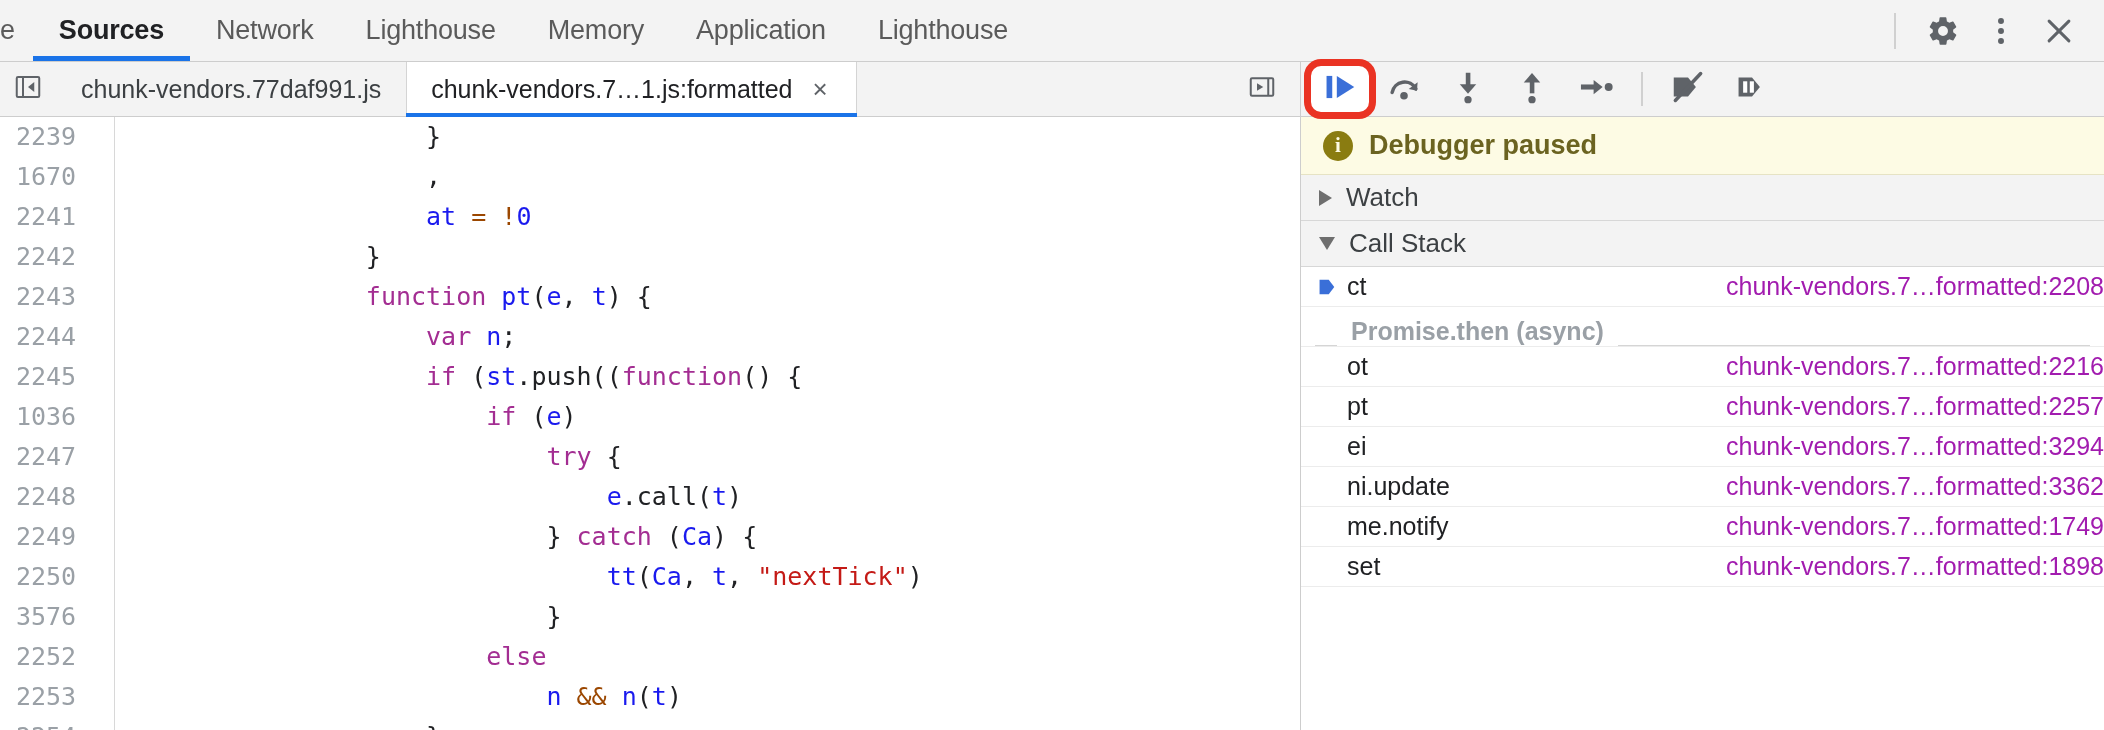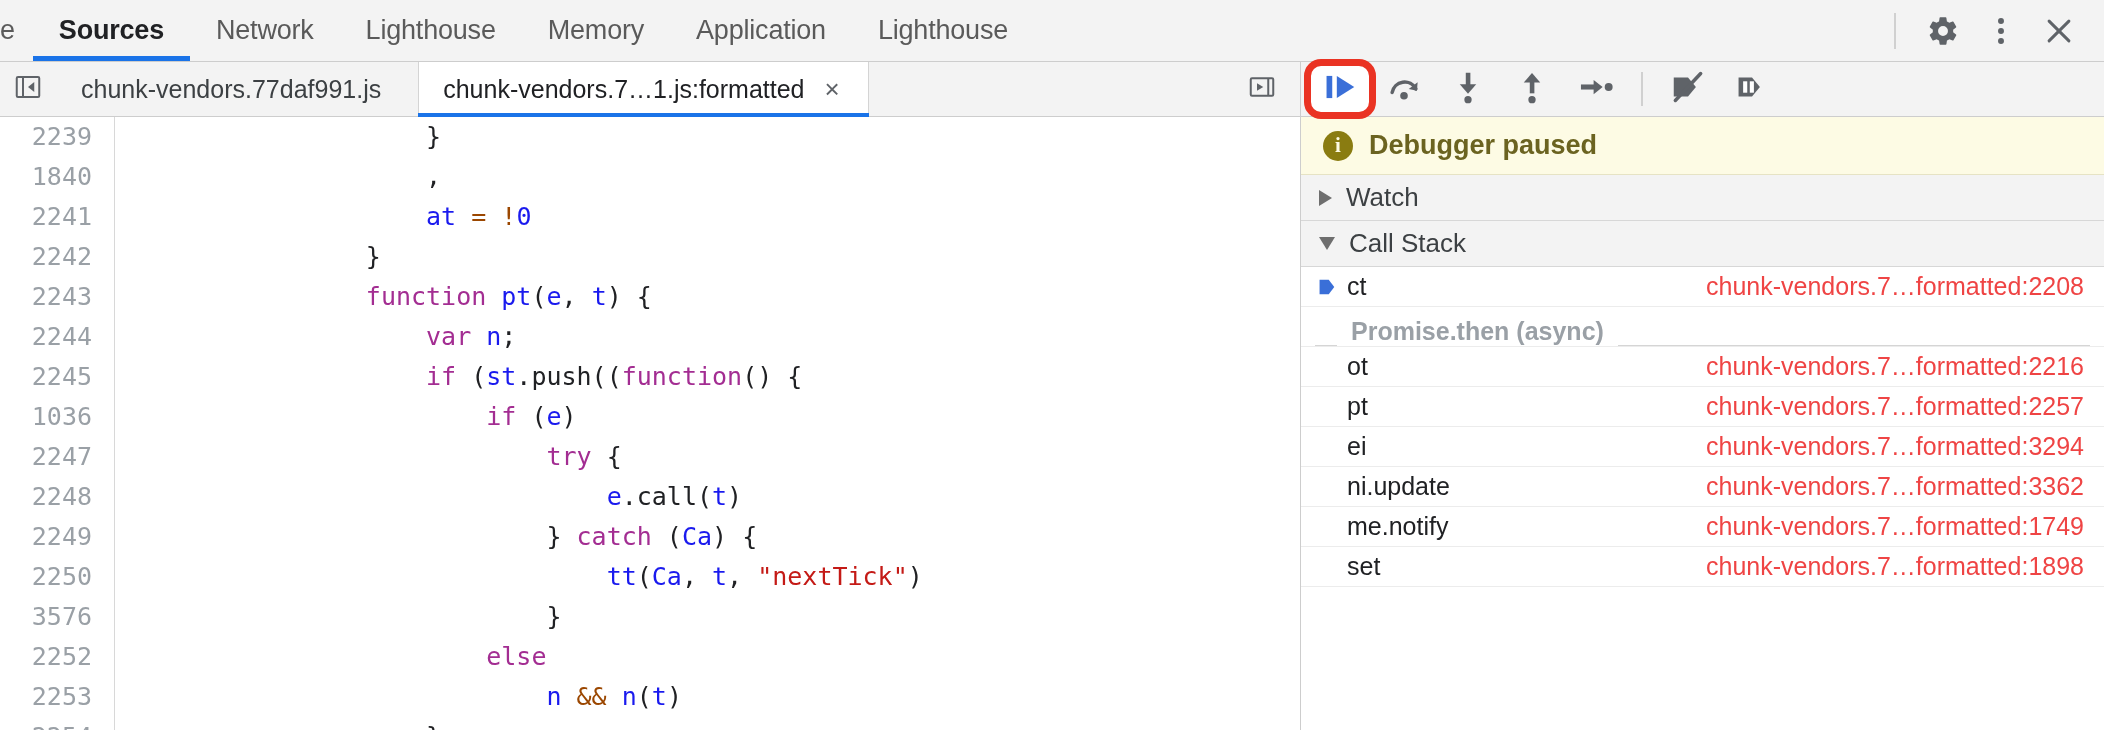--- a/index.html
+++ b/index.html
@@ -79,21 +79,20 @@
     white-space: nowrap; cursor: pointer;
     position: relative;
     border-left: 1px solid transparent;
     border-right: 1px solid transparent;
   }
   .file-tab.selected {
     background: #ffffff;
     color: #202124;
     border-left: 1px solid #d4d4d4;
     border-right: 1px solid #d4d4d4;
-    margin-left: 12px;
   }
   .file-tab.selected::after {
     content: ""; position: absolute; left: -1px; right: -1px; bottom: -1px;
     height: 4px; background: #1a73e8;
   }
   .tab-close {
     font-size: 26px; color: #5f6368; line-height: 1;
     cursor: pointer; padding: 2px 4px;
   }
   .ftab-right {
@@ -107,21 +106,21 @@
     font-family: "DejaVu Sans Mono", monospace;
     font-size: 25px;
     line-height: 40px;
   }
   .code-line {
     display: flex; height: 40px; align-items: center;
     white-space: pre;
   }
   .gutter {
     width: 115px; flex: 0 0 115px;
-    text-align: right; padding-right: 22px;
+    text-align: center; padding-right: 22px;
     color: #9aa0a6;
     border-right: 1px solid #d8d8d8;
     height: 40px; line-height: 40px;
     user-select: none;
   }
   .code-text {
     padding-left: 10px; flex: 1 1 auto; height: 40px; line-height: 40px;
     overflow: hidden;
   }
   .tok-kw   { color: #a32d92; }
@@ -199,21 +198,21 @@
   .stack-list { flex: 1 1 auto; overflow: hidden; }
   .stack-row {
     height: 40px; display: flex; align-items: center;
     border-bottom: 1px solid #ececec;
     font-size: 25px; cursor: pointer;
     padding-left: 14px;
   }
   .stack-arrow { width: 32px; flex: 0 0 32px; display: flex; align-items: center; }
   .stack-fn { color: #202124; flex: 0 0 auto; }
   .stack-loc {
-    margin-left: auto; color: #ef4444; padding-right: 20px;
+    margin-left: auto; color: #a21caf; 
     white-space: nowrap;
   }
   .async-row {
     height: 40px; display: flex; align-items: flex-end; gap: 14px;
     padding: 0 14px;
     font-size: 25px; color: #9aa0a6; font-weight: 600;
     border-bottom: 1px solid #ececec;
   }
   .async-rule { flex: 1 1 auto; height: 1px; background: #d5d5d5; }
   .async-rule.left { flex: 0 0 22px; }
@@ -293,21 +292,21 @@
                 <path d="M8 9 L13 12 L8 15 Z" fill="#5f6368" stroke="none"></path>
                 <line x1="17" y1="5" x2="17" y2="19"></line>
               </svg>
             </span>
           </div>
         </div>
       </div>
 
       <div class="code-area" id="code-area">
           <div class="code-line"><div class="gutter">2239</div><div class="code-text"><span class="tok-plain">                    }</span></div></div>
-          <div class="code-line"><div class="gutter">1840</div><div class="code-text"><span class="tok-plain">                    ,</span></div></div>
+          <div class="code-line"><div class="gutter">1670</div><div class="code-text"><span class="tok-plain">                    ,</span></div></div>
           <div class="code-line"><div class="gutter">2241</div><div class="code-text"><span class="tok-plain">                    </span><span class="tok-id">at</span><span class="tok-plain"> </span><span class="tok-op">=</span><span class="tok-plain"> </span><span class="tok-op">!</span><span class="tok-num">0</span></div></div>
           <div class="code-line"><div class="gutter">2242</div><div class="code-text"><span class="tok-plain">                }</span></div></div>
           <div class="code-line"><div class="gutter">2243</div><div class="code-text"><span class="tok-plain">                </span><span class="tok-kw">function</span><span class="tok-plain"> </span><span class="tok-id">pt</span><span class="tok-plain">(</span><span class="tok-id">e</span><span class="tok-plain">, </span><span class="tok-id">t</span><span class="tok-plain">) {</span></div></div>
           <div class="code-line"><div class="gutter">2244</div><div class="code-text"><span class="tok-plain">                    </span><span class="tok-kw">var</span><span class="tok-plain"> </span><span class="tok-id">n</span><span class="tok-plain">;</span></div></div>
           <div class="code-line"><div class="gutter">2245</div><div class="code-text"><span class="tok-plain">                    </span><span class="tok-kw">if</span><span class="tok-plain"> (</span><span class="tok-id">st</span><span class="tok-plain">.push((</span><span class="tok-kw">function</span><span class="tok-plain">() {</span></div></div>
           <div class="code-line"><div class="gutter">1036</div><div class="code-text"><span class="tok-plain">                        </span><span class="tok-kw">if</span><span class="tok-plain"> (</span><span class="tok-id">e</span><span class="tok-plain">)</span></div></div>
           <div class="code-line"><div class="gutter">2247</div><div class="code-text"><span class="tok-plain">                            </span><span class="tok-kw">try</span><span class="tok-plain"> {</span></div></div>
           <div class="code-line"><div class="gutter">2248</div><div class="code-text"><span class="tok-plain">                                </span><span class="tok-id">e</span><span class="tok-plain">.call(</span><span class="tok-id">t</span><span class="tok-plain">)</span></div></div>
           <div class="code-line"><div class="gutter">2249</div><div class="code-text"><span class="tok-plain">                            } </span><span class="tok-kw">catch</span><span class="tok-plain"> (</span><span class="tok-id">Ca</span><span class="tok-plain">) {</span></div></div>
           <div class="code-line"><div class="gutter">2250</div><div class="code-text"><span class="tok-plain">                                </span><span class="tok-id">tt</span><span class="tok-plain">(</span><span class="tok-id">Ca</span><span class="tok-plain">, </span><span class="tok-id">t</span><span class="tok-plain">, </span><span class="tok-str">"nextTick"</span><span class="tok-plain">)</span></div></div>

